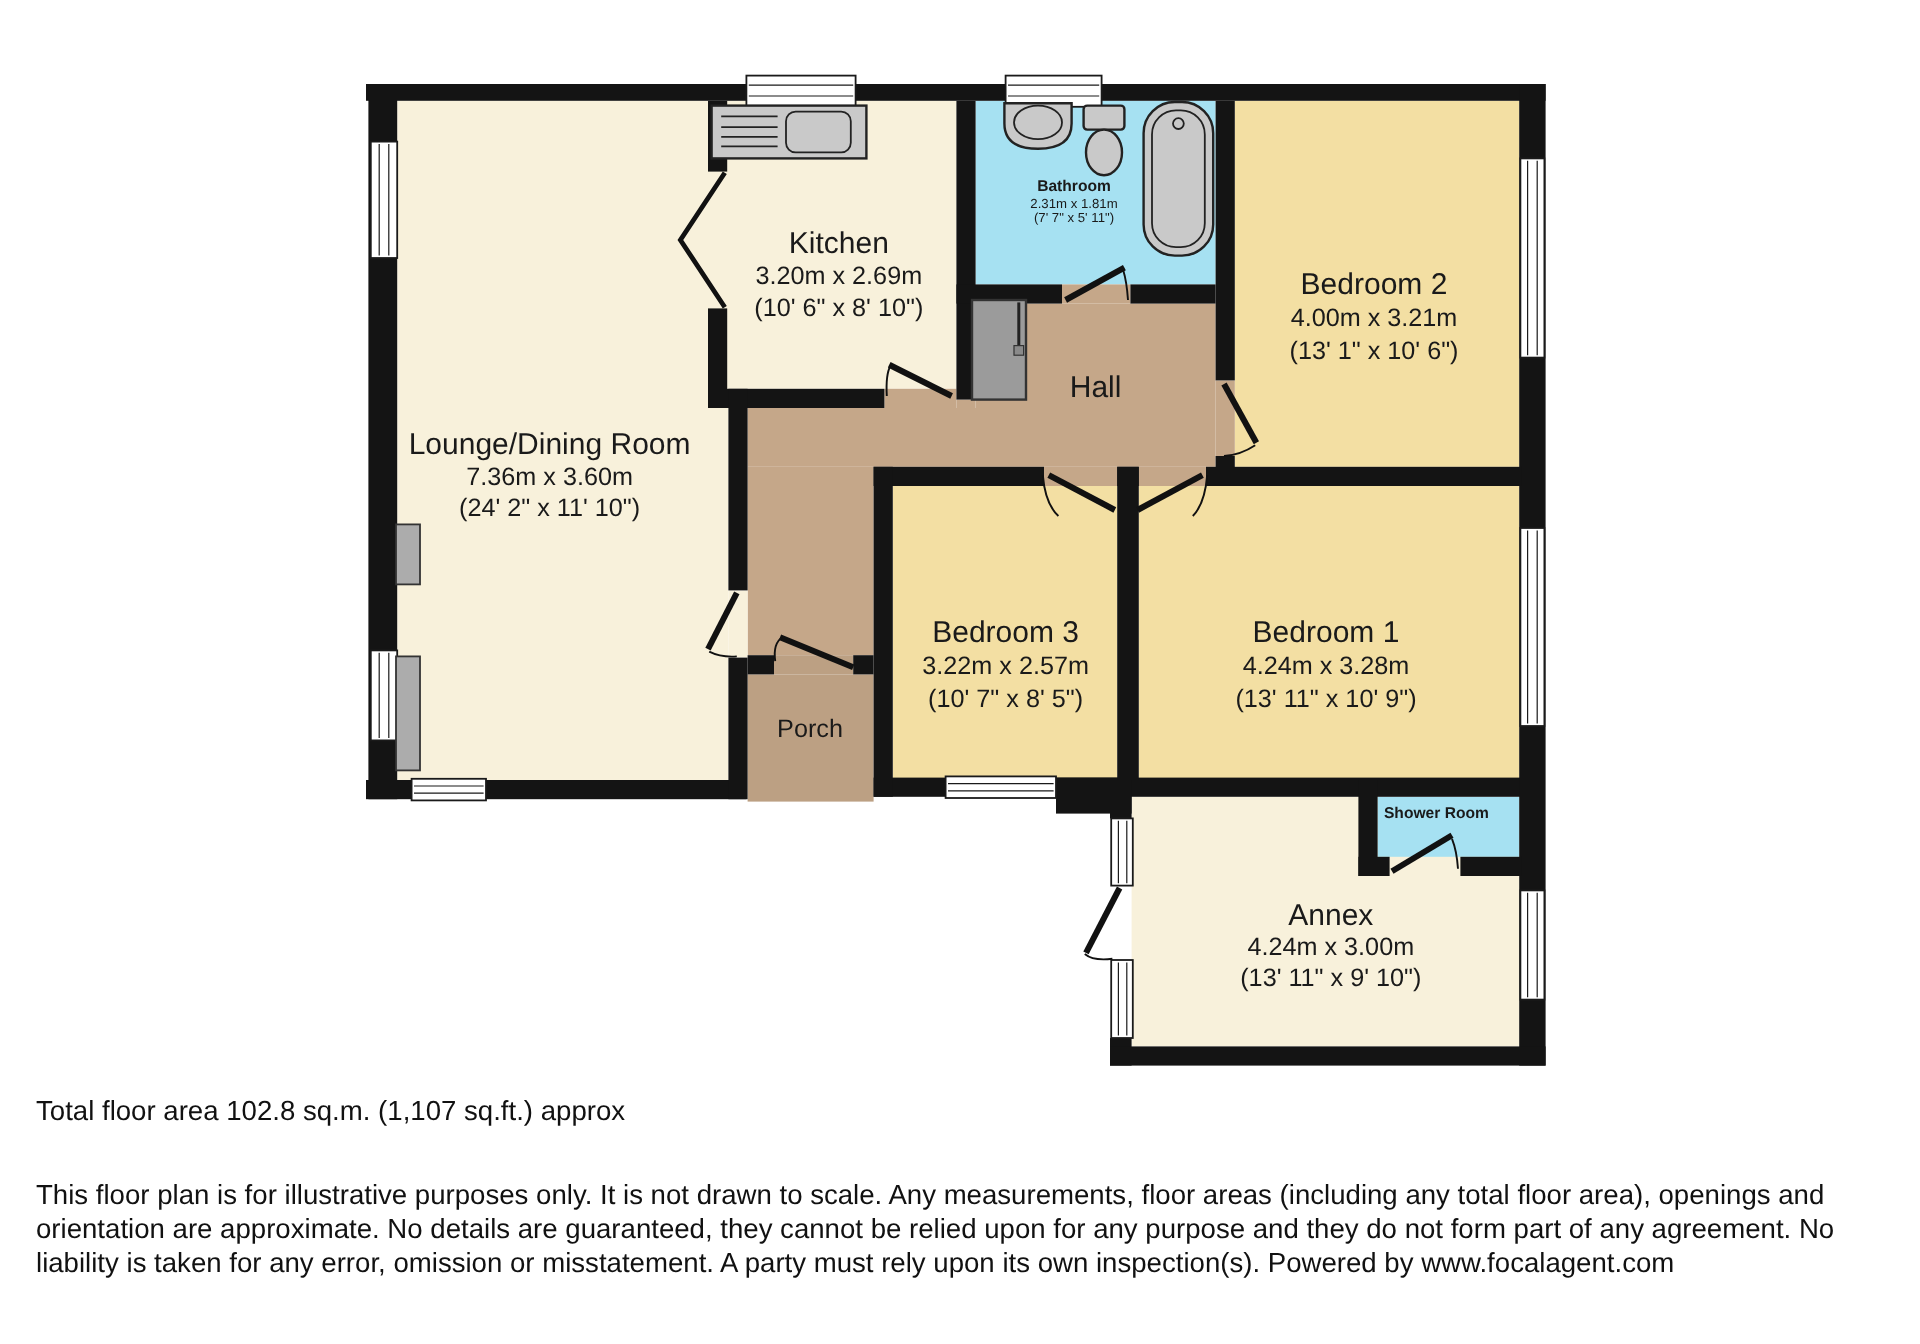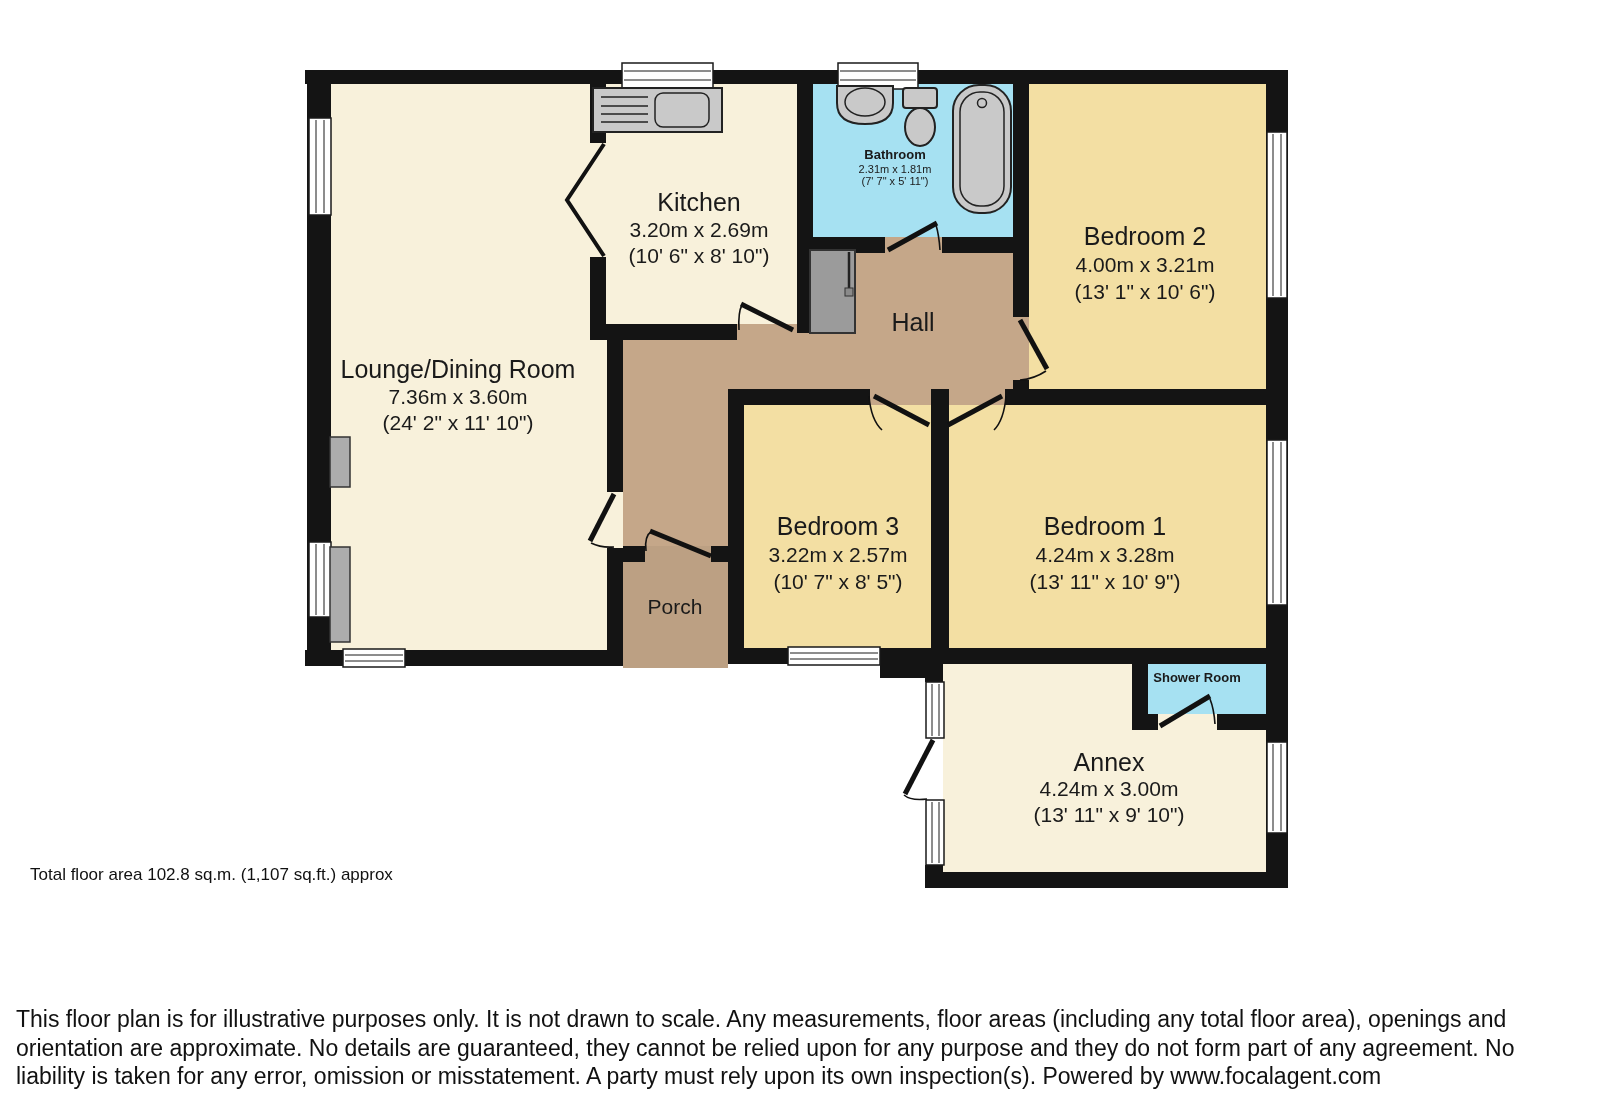--- a/index.html
+++ b/index.html
@@ -17,22 +17,22 @@
   .floor-hall{fill:#C5A789;}
   .floor-porch{fill:#BCA083;}
   .floor-wet{fill:#A6E1F2;}
   .win{fill:#ffffff;stroke:#1a1a1a;stroke-width:1.5;}
   .winline{stroke:#1a1a1a;stroke-width:1;fill:none;}
   .fixture{fill:#C9C9C9;stroke:#222;stroke-width:2;}
   .fixline{fill:none;stroke:#222;stroke-width:1.5;}
   .leaf{stroke:#111;stroke-width:5;fill:none;}
   .swing{stroke:#111;stroke-width:1.6;fill:none;}
   .chev{stroke:#111;stroke-width:4;fill:none;}
-  #footer-total{position:absolute;left:30px;top:865px;font-size:17px;white-space:nowrap;text-align:right;}
-  #footer-disclaimer{position:absolute;left:16px;top:981px;width:1522px;font-size:23px;line-height:28.5px;margin-top:24px;}
+  #footer-total{position:absolute;left:30px;top:912px;font-size:23px;white-space:nowrap;text-align:right;}
+  #footer-disclaimer{position:absolute;left:30px;top:981px;width:1522px;font-size:23px;line-height:28.5px;}
 </style>
 </head>
 <body>
 
 <div id="plan-wrap">
 <svg width="1600" height="1120" viewBox="0 0 1600 1120" xmlns="http://www.w3.org/2000/svg">
 
   <g>
     <rect class="floor-cream" x="331" y="84" width="276" height="566"></rect>
     <rect class="floor-cream" x="606" y="84" width="191" height="240"></rect>

